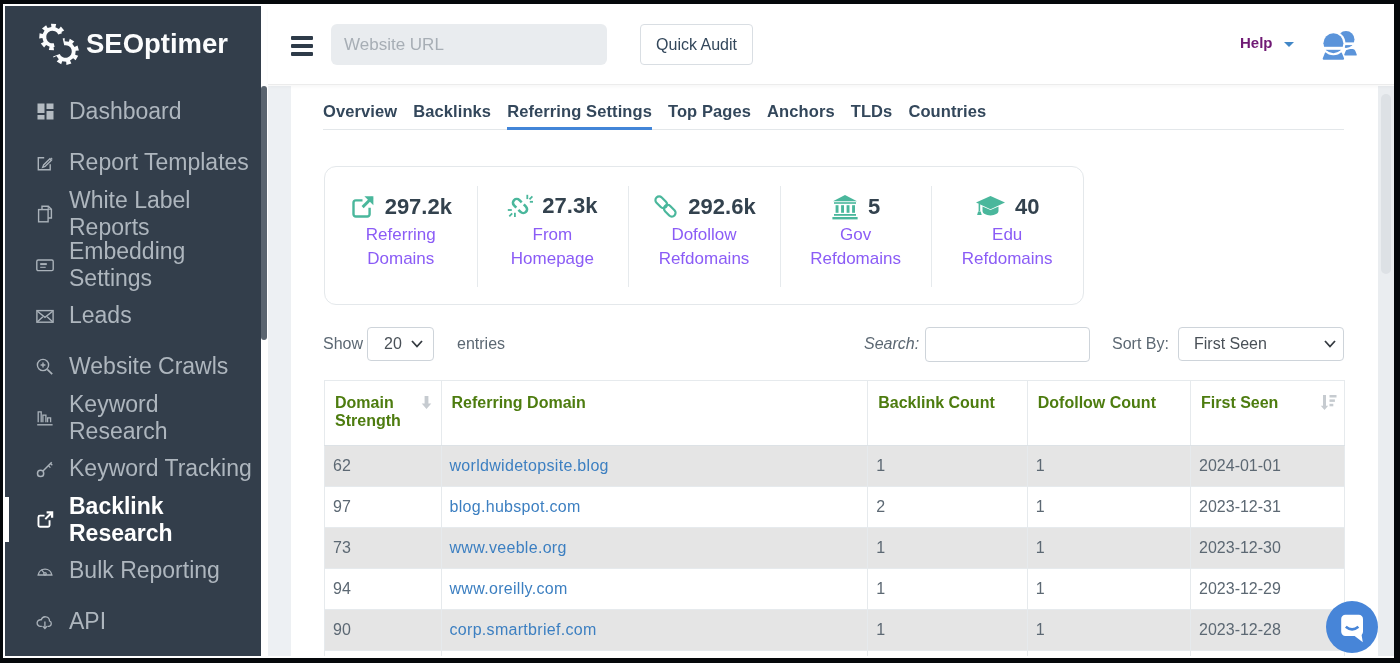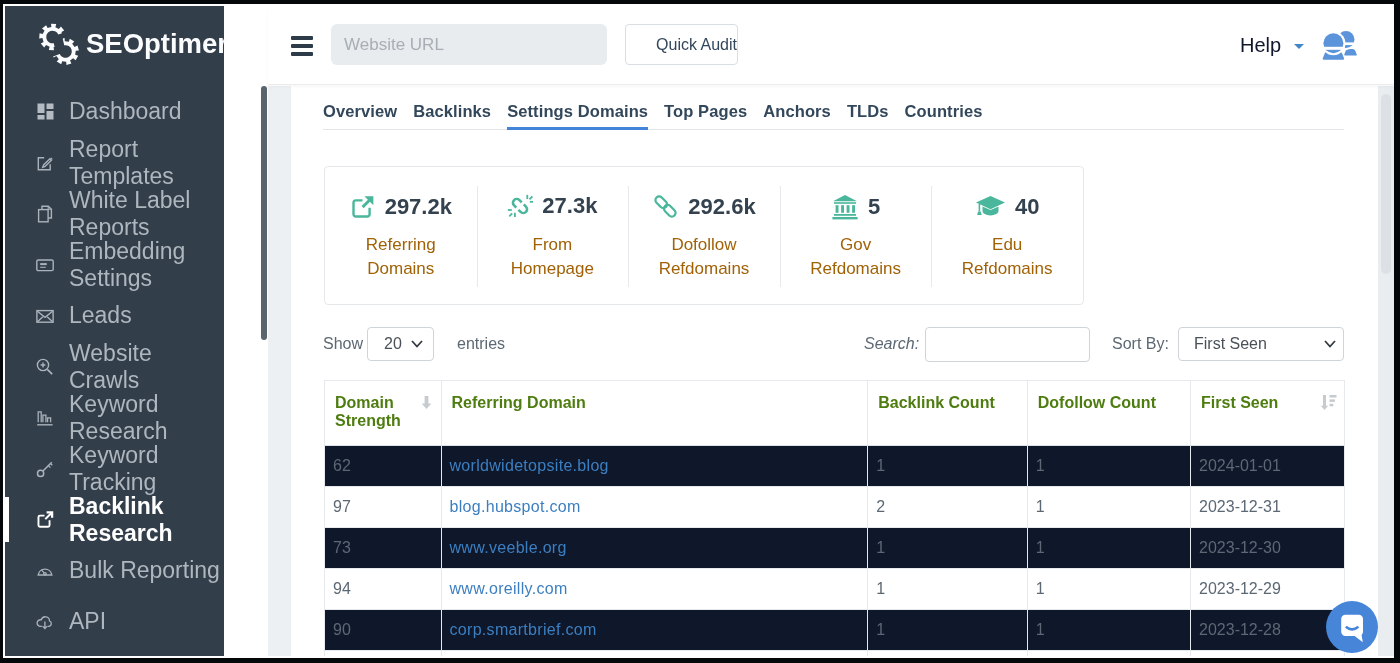--- a/index.html
+++ b/index.html
@@ -1,80 +1,80 @@
 <!DOCTYPE html>
 <html><head>
 <meta charset="utf-8">
 <style>
   * { margin:0; padding:0; box-sizing:border-box; -webkit-font-smoothing:antialiased; }
   html,body { width:1400px; height:663px; overflow:hidden; background:#05080b;
     font-family:"Liberation Sans", sans-serif; }
   .frame { position:absolute; left:3px; top:4px; width:1391px; height:654px; background:#fff; }
   .app { position:absolute; left:2px; top:2px; right:0px; bottom:2px; background:#fff; overflow:hidden; }
   
-  .sidebar { position:absolute; left:0; top:0; bottom:0; width:219px; background:#333e4b; }
+  .sidebar { position:absolute; left:0; top:0; bottom:0; width:256px; background:#333e4b; }
   .sb-thumb { position:absolute; left:256px; top:80px; width:6px; height:254px; background:#5a646f; border-radius:3px; }
   .logo { position:absolute; left:33px; top:17px; width:220px; height:50px; color:#fff; }
   .menu { position:absolute; top:80px; left:0; width:100%; }
   .mi { position:relative; height:51px; display:flex; align-items:center; color:#aeb6be; font-size:23px; }
   .mi .ic { position:absolute; left:31px; width:18px; height:18px; display:flex; align-items:center; justify-content:center; }
   .mi .tx { position:absolute; left:64px; }
   .mi.active { color:#ffffff; font-weight:700; }
   .mi.active:before { content:""; position:absolute; left:0; top:3px; height:45px; width:4px; background:#fff; }
   
   .topbar { position:absolute; left:263px; right:0; top:0; height:79px; background:#fff; border-bottom:1px solid #ececec; box-shadow:0 2px 3px rgba(0,0,0,0.03); z-index:2; }
   .burger { position:absolute; left:23px; top:30px; width:22px; }
   .burger div { height:3.5px; background:#2e3b49; border-radius:1px; margin-bottom:4.5px; }
   .urlinput { position:absolute; left:63px; top:18px; width:276px; height:41px; background:#e9ecef; border-radius:6px;
     color:#a7aeb5; font-size:17px; line-height:41px; padding-left:13px; }
-  .qaudit { position:absolute; left:357px; top:18px; width:113px; height:41px; background:#fff; border:1px solid #d9dee3;
-    border-radius:4px; color:#33475b; font-size:16px; line-height:39px; text-align:right; }
-  .help { position:absolute; left:972px; top:28px; color:#0f172a; font-size:20px; font-weight:400; }
+  .qaudit { position:absolute; left:372px; top:18px; width:113px; height:41px; background:#fff; border:1px solid #d9dee3;
+    border-radius:4px; color:#33475b; font-size:16px; line-height:39px; text-align:center; }
+  .help { position:absolute; left:972px; top:28px; color:#701a75; font-size:15px; font-weight:700; }
   .help .caret { display:inline-block; width:0; height:0; border-left:5px solid transparent; border-right:5px solid transparent;
     border-top:5px solid #4187c7; margin-left:7px; vertical-align:middle; }
   .people { position:absolute; left:1052px; top:22px; }
   
   .main { position:absolute; left:263px; right:0; top:80px; bottom:0; background:#fff; }
   .graystrip { position:absolute; left:0; top:0; bottom:0; width:23px; background:#edf0f3; }
   .vscroll { position:absolute; right:0; top:0; bottom:0; width:16px; background:#eaedf0; }
   .vthumb { position:absolute; right:3px; top:8px; width:10px; height:180px; background:#dde1e5; border-radius:5px; }
   
   .tabs { position:absolute; left:55px; top:16px; width:1021px; border-bottom:1px solid #e3e7ea; height:28px; }
   .tab { display:inline-block; margin-right:16px; font-size:16.5px; font-weight:700; color:#33475b; padding-bottom:6px; letter-spacing:0.1px; }
   .tab.active { border-bottom:3.5px solid #4285d8; }
   
   .card { position:absolute; left:56px; top:80px; width:760px; height:139px; background:#fff;
-    border:1px solid #e4e8eb; border-radius:4px; display:flex; }
+    border:1px solid #e4e8eb; border-radius:12px; display:flex; }
   .stat { width:152px; position:relative; text-align:center; }
   .stat + .stat { }
   .stat + .stat:before { content:""; position:absolute; left:0; top:19px; bottom:17px; width:1px; background:#e6eaed; }
   .stat .num { position:absolute; top:26px; left:0; width:100%; display:flex; align-items:center; justify-content:center;
     font-size:22px; font-weight:700; color:#33424e; }
   .stat .num svg { margin-right:9px; }
-  .stat .lbl { position:absolute; top:66px; left:0; width:100%; color:#a16207; font-size:17px; line-height:24px; }
+  .stat .lbl { position:absolute; top:56px; left:0; width:100%; color:#8b5cf6; font-size:17px; line-height:24px; }
   
   .controls { position:absolute; left:55px; top:241px; width:1021px; height:36px; font-size:16px; color:#5c6873; }
   .ctl-show { position:absolute; left:0; top:8px; }
   .sel { position:absolute; border:1px solid #ced4da; border-radius:4px; background:#fff; height:34px; color:#495057; }
   .sel-size { left:44px; top:0px; width:67px; }
   .sel-size .v { position:absolute; left:16px; top:7px; }
   .ctl-entries { position:absolute; left:134px; top:8px; }
   .ctl-search { position:absolute; left:541px; top:8px;font-style:italic; }
   .search-in { position:absolute; left:602px; top:0; width:165px; height:35px; border:1px solid #ced4da; border-radius:4px; }
   .ctl-sort { position:absolute; left:789px; top:8px; }
   .sel-sort { left:855px; top:0px; width:166px; }
   .sel-sort .v { position:absolute; left:15px; top:7px; }
   .chev { position:absolute; right:10px; top:12px; }
   
   table { position:absolute; left:56px; top:294px; width:1021px; border-collapse:collapse; font-size:16px; }
   th, td { border:1px solid #e6eaed; font-weight:400; text-align:left; vertical-align:top; }
   thead th { color:#4d7c0f; font-weight:700; padding:13px 10px 0 10px; height:65px; position:relative;
     border-bottom:1px solid #dde2e6; }
   td { height:41px; padding:0 8px; vertical-align:middle; color:#5c6873; }
-  tr.odd td { background:#0f172a; }
+  tr.odd td { background:#e5e5e5; }
   td a { color:#3c7fc1; text-decoration:none; letter-spacing:0.3px; }
   .c1 { width:120px; } .c2 { width:456px;margin-top:36px; } .c3 { width:168px; } .c4 { width:172px; } .c5 { width:165px; }
   
   .chat { position:absolute; left:1058px; top:515px; width:52px; height:52px; border-radius:50%; background:#4785d8; }
 </style>
 </head>
 <body>
 <div class="frame">
     <div class="app">
 
@@ -225,21 +225,21 @@
     </svg></div>
   </div>
 
   <div class="main">
     <div class="graystrip"></div>
     <div class="vscroll">
           <div class="vthumb"></div>
         </div>
 
     <div class="tabs">
-      <span class="tab">Overview</span><span class="tab">Backlinks</span><span class="tab active">Settings Domains</span><span class="tab">Top Pages</span><span class="tab">Anchors</span><span class="tab">TLDs</span><span class="tab">Countries</span>
+      <span class="tab">Overview</span><span class="tab">Backlinks</span><span class="tab active">Referring Settings</span><span class="tab">Top Pages</span><span class="tab">Anchors</span><span class="tab">TLDs</span><span class="tab">Countries</span>
     </div>
 
     <div class="card">
       <div class="stat">
             <div class="num"><svg width="26" height="27" viewBox="0 0 26 27" fill="none" stroke="#4ab79c">
                 <path d="M19.6 14.7 V21.2 a2.3 2.3 0 0 1 -2.3 2.3 H5.8 A2.3 2.3 0 0 1 3.5 21.2 V9.7 A2.3 2.3 0 0 1 5.8 7.4 h6.7" stroke-width="2.4"></path>
                 <path d="M14.4 3.3 H23.4 V12.3 Z" fill="#4ab79c" stroke="none"></path>
                 <path d="M22.2 4.5 L12.6 14.1" stroke-width="2.9"></path>
               </svg>297.2k</div>
             <div class="lbl">Referring<br>Domains</div>

